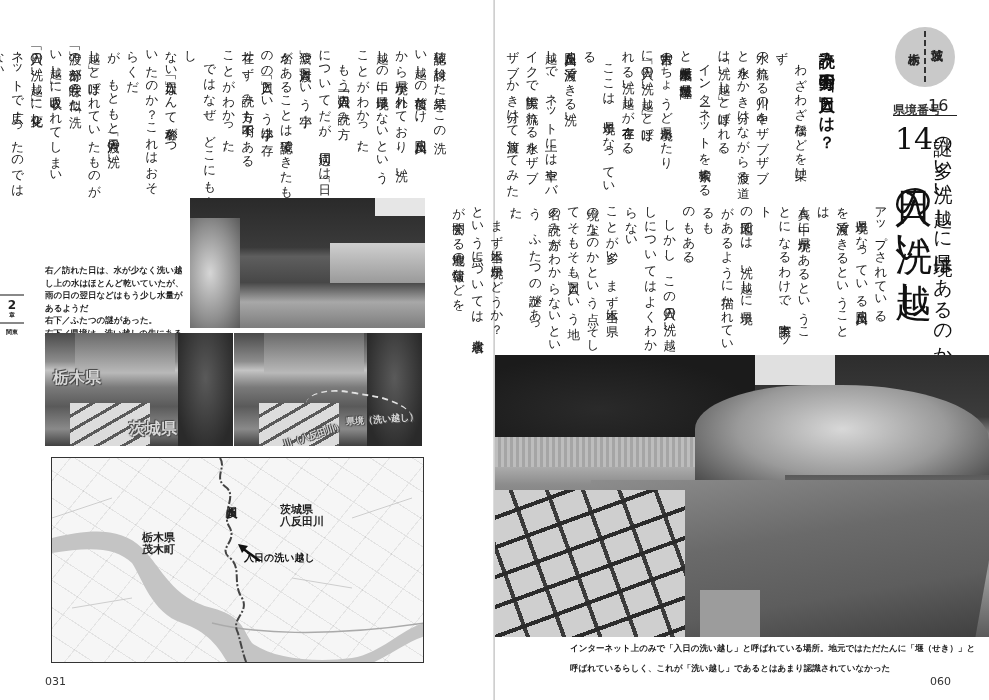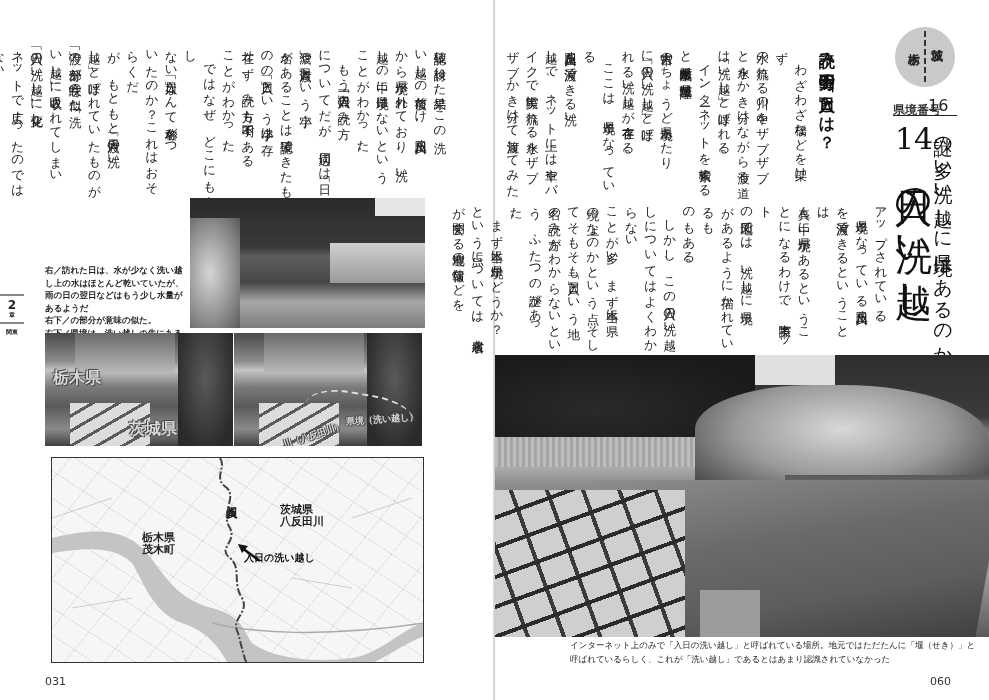--- a/index.html
+++ b/index.html
@@ -114,21 +114,21 @@
   .map-label.hattan { left: 173px; top: 40px; writing-mode: vertical-rl; text-orientation: upright; font-size: 11px; }
   .map-callout { position:absolute; left:192px; top:93px; font-family: "DejaVu Sans", sans-serif; font-weight: bold; font-size: 10px; color:#111; }
 
   
   .caption-left {
     position: absolute; left: 45px; top: 264px; width: 143px;
     font-family: Liberation Serif, serif; font-size: 8.5px; line-height: 12.5px; color: #1e1e1e; font-weight: bold;
   }
   .caption-right {
     position: absolute; left: 75px; top: 638px; width: 410px;
-    font-family: "DejaVu Sans", sans-serif; font-size: 8.5px; line-height: 14px; color: #1e1e1e; font-weight: normal;
+    font-family: "DejaVu Sans", sans-serif; font-size: 8.5px; line-height: 20px; color: #1e1e1e; font-weight: bold;
   }
 
   .folio { position: absolute; top: 675px; font-family: "DejaVu Sans", sans-serif; font-size: 11px; color: #333; }
   .folio-left { left: 45px; }
   .folio-right { left: 435px; }
 
   .chapter-tab { position: absolute; left: 0; top: 294px; width: 28px; }
   .chapter-tab .rule { height: 2px; background: #888; width: 24px; }
   .chapter-num { font-family: "DejaVu Sans", sans-serif; font-weight: bold; font-size: 12px; color: #222; text-align:center; width: 24px; line-height: 12px; margin-top: 3px;}
   .chapter-kanji { font-family: "DejaVu Sans", sans-serif; font-size: 6px; font-weight: bold; text-align:center; width:24px; color:#222; line-height:7px; }
@@ -165,21 +165,21 @@
   </div>
 
   <div class="photo photo-top">
     <div class="sky"></div>
       <div class="lbush"></div>
       <div class="rfield"></div>
   </div>
 
   <div class="caption-left">
     <div>右／訪れた日は、水が少なく洗い越し上の水はほとんど乾いていたが、雨の日の翌日などはもう少し水量があるようだ</div>
-    <div>右下／の部分が意味の似た。</div>
+    <div>右下／ふたつの謎があった。</div>
     <div>左下／県境は、洗い越しの先にある農地のさらに向こう側にある</div>
   </div>
 
   <div class="photo photo-sm photo-sm-l">
     <div class="sky"></div>
       <div class="rtree"></div>
       <div class="blocks"></div>
     <div class="photo-label tochigi">栃木県</div>
     <div class="photo-label ibaraki">茨城県</div>
   </div>

